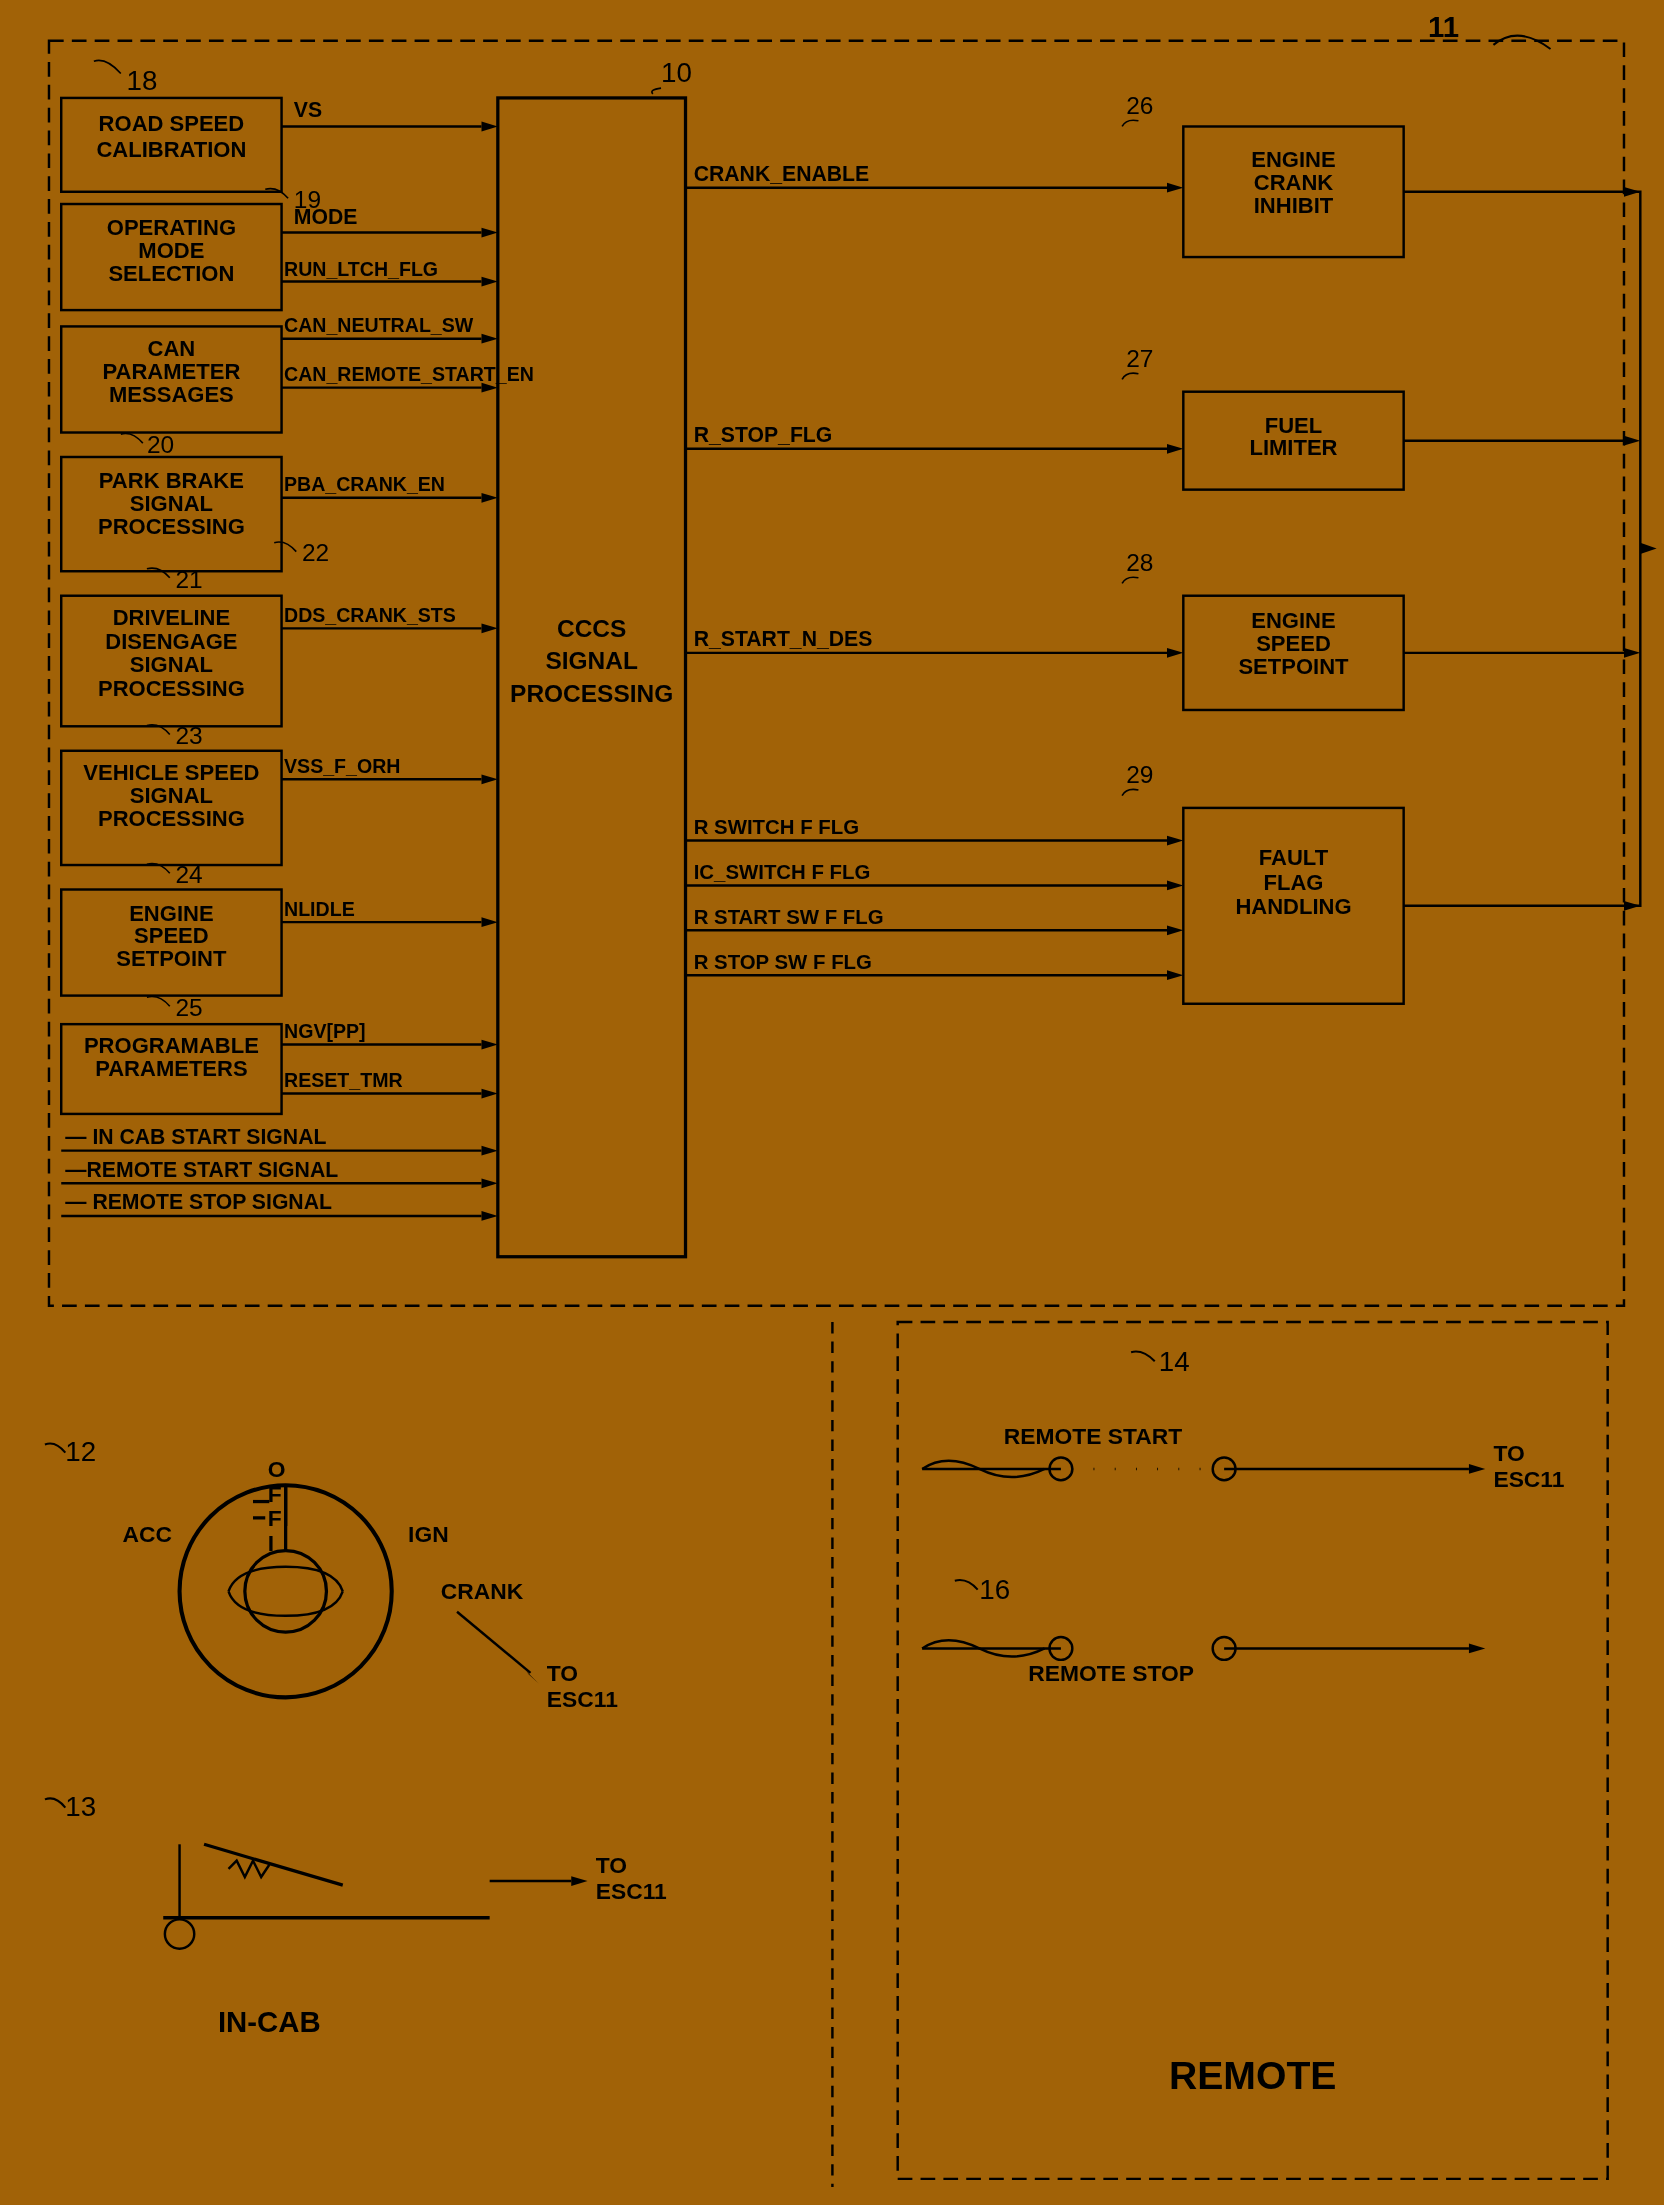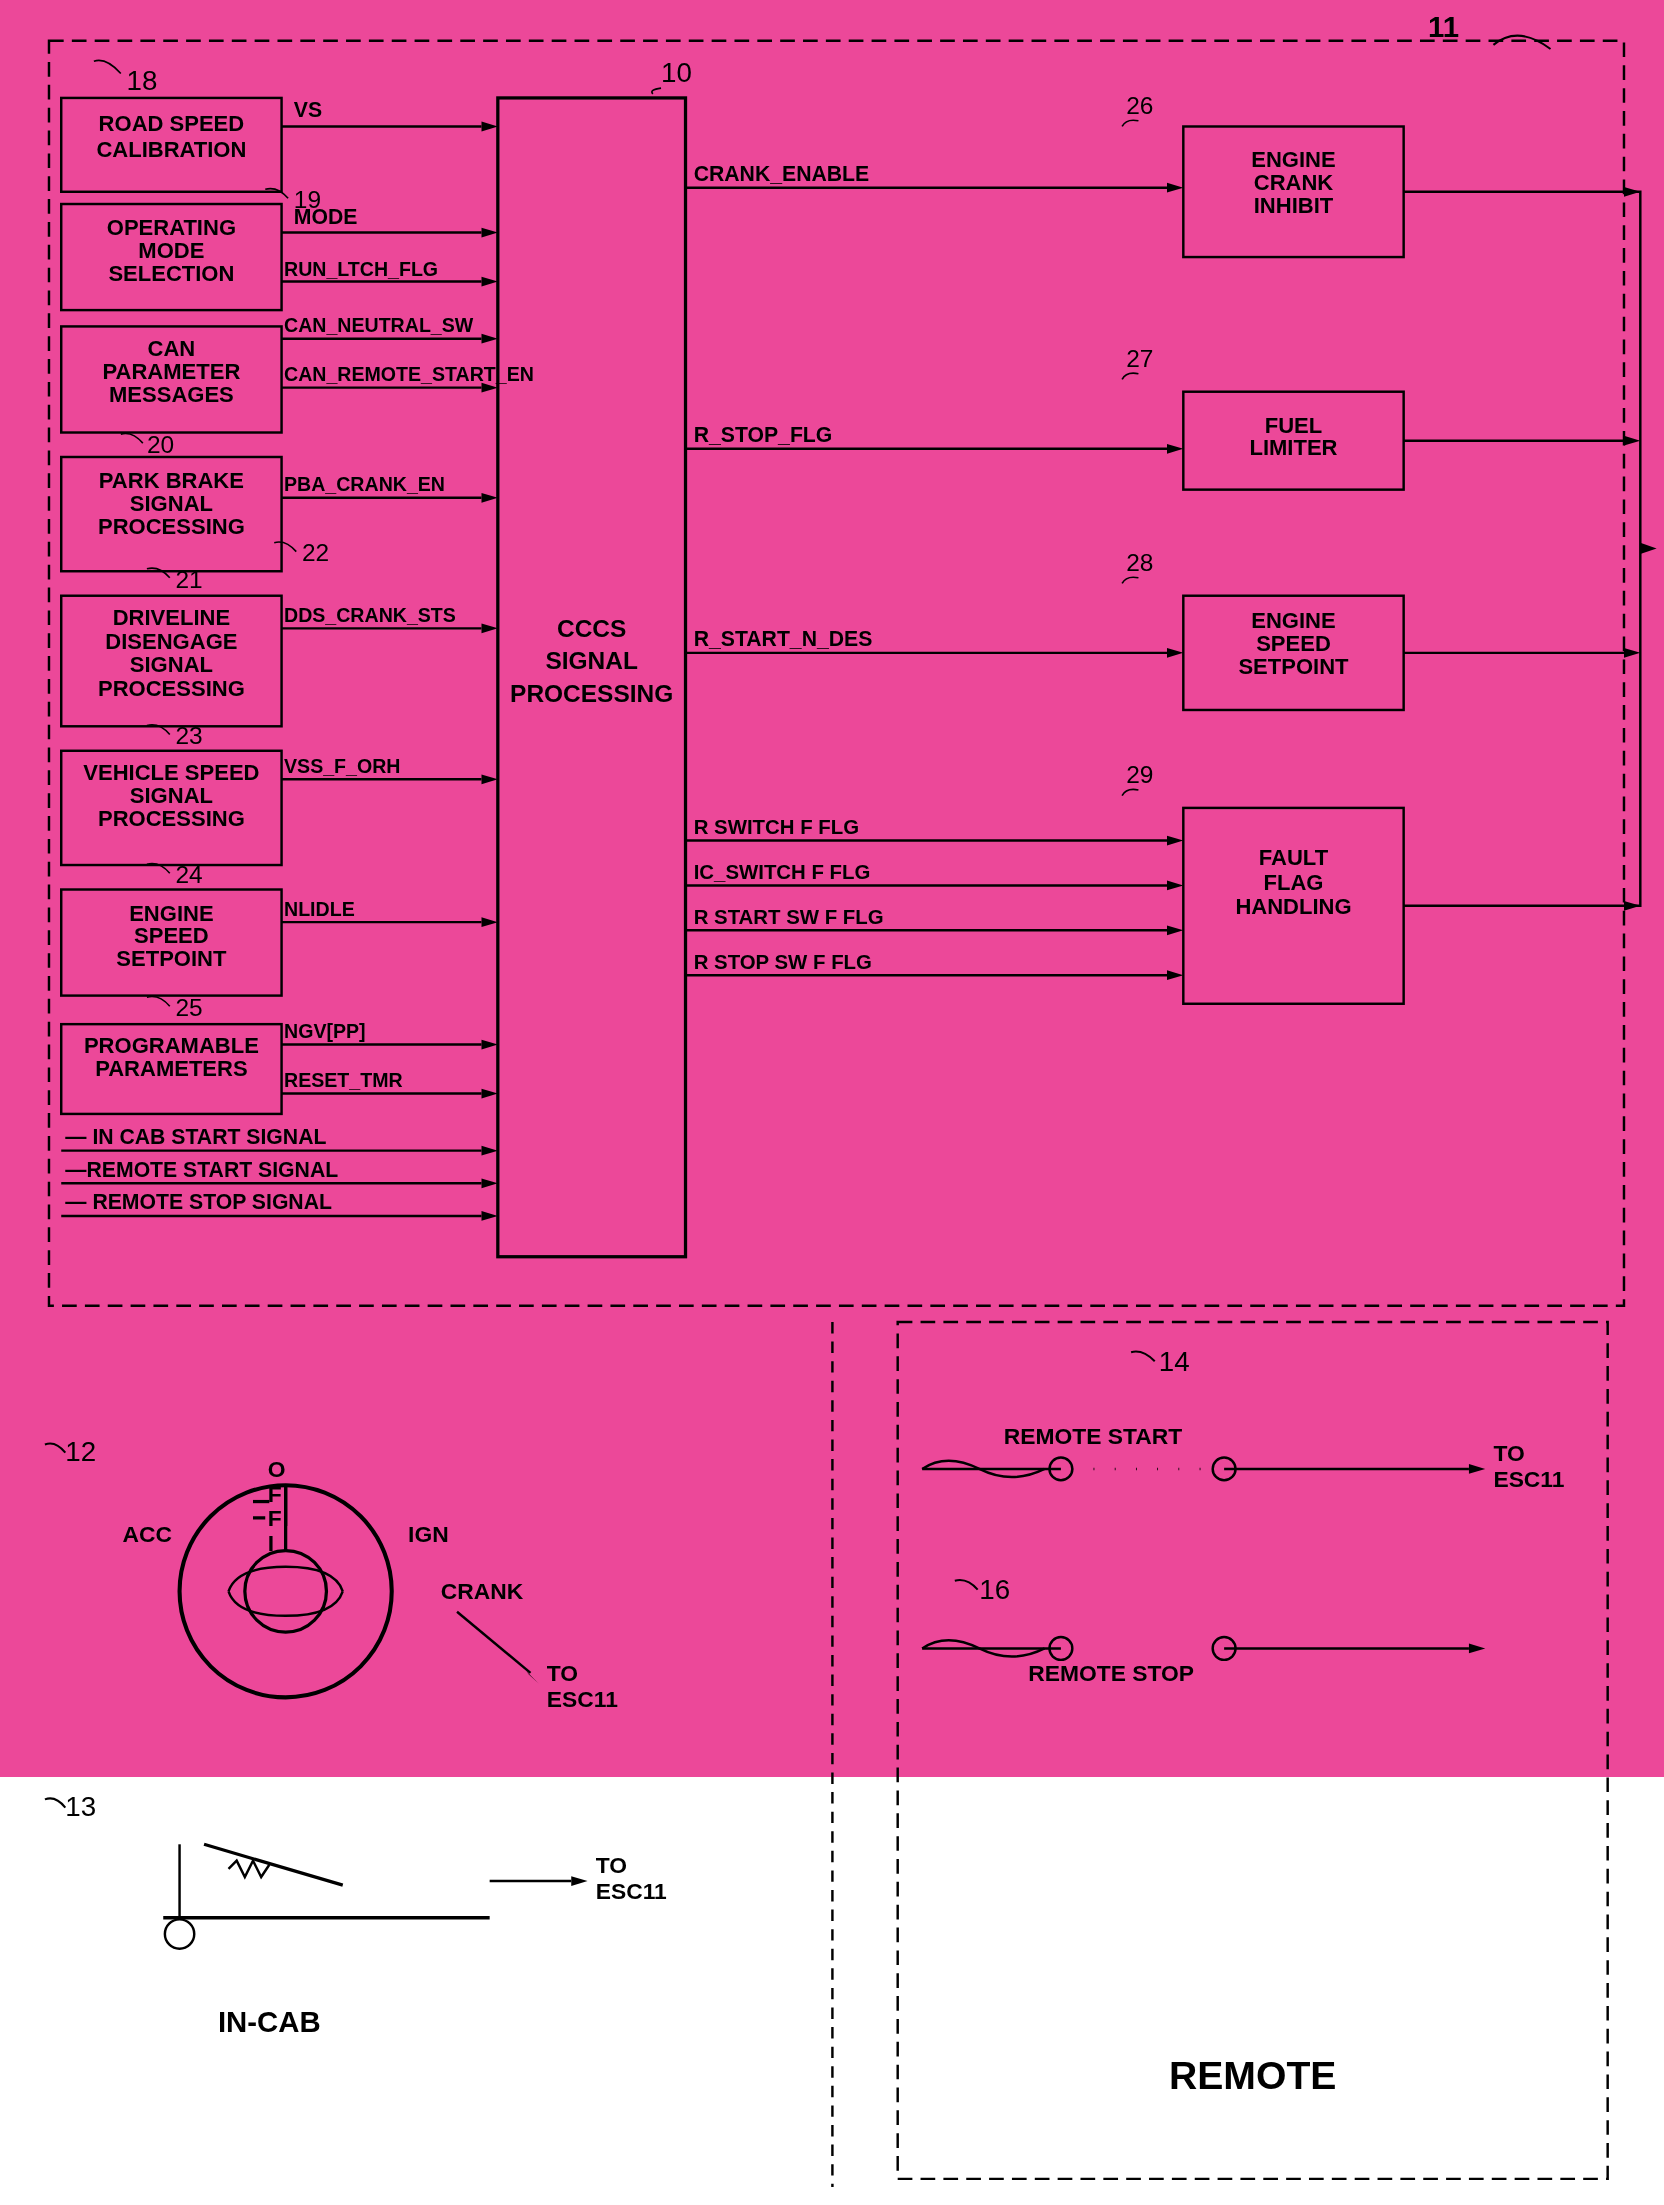--- a/index.html
+++ b/index.html
@@ -7,22 +7,22 @@
       background: #fff;
       font-family: Arial, sans-serif;
       width: 1664px;
       min-height: 2205px;
       position: relative;
       overflow: hidden;
     }
     .diagram-container {
       position: relative;
       width: 1664px;
-      height: 1777px;
-      background: #ec4899;
+      height: 2205px;
+      background: #a16207;
     }
     
     .main-svg {
       position: absolute;
       top: 0; left: 0;
       width: 1664px;
       height: 2205px;
     }
   </style>
 </head>

